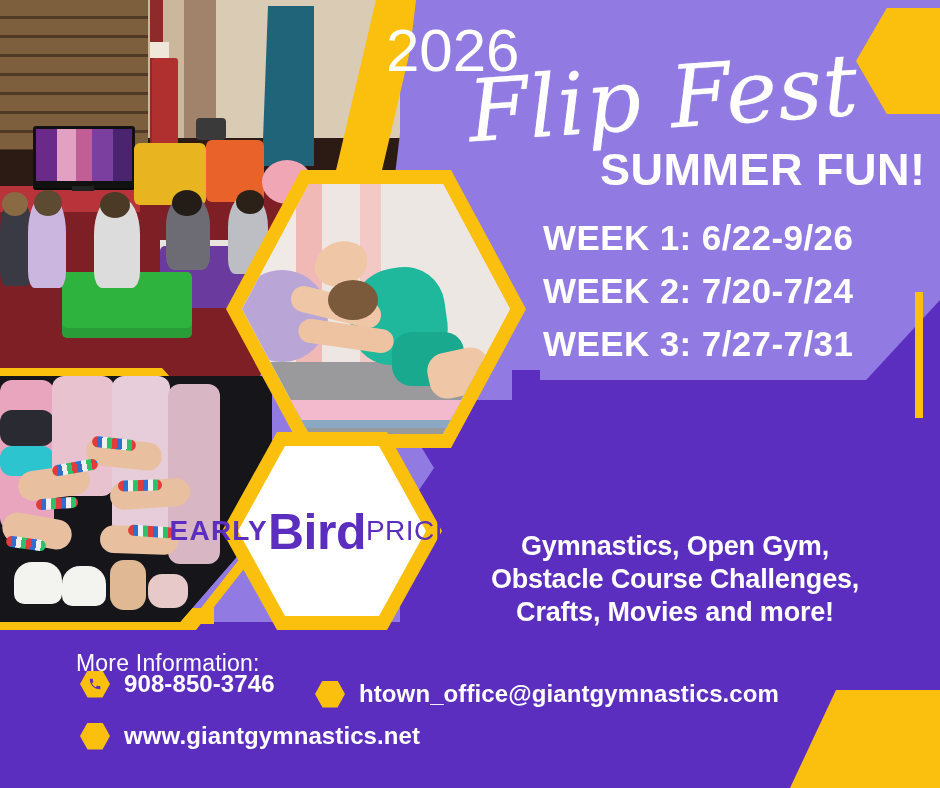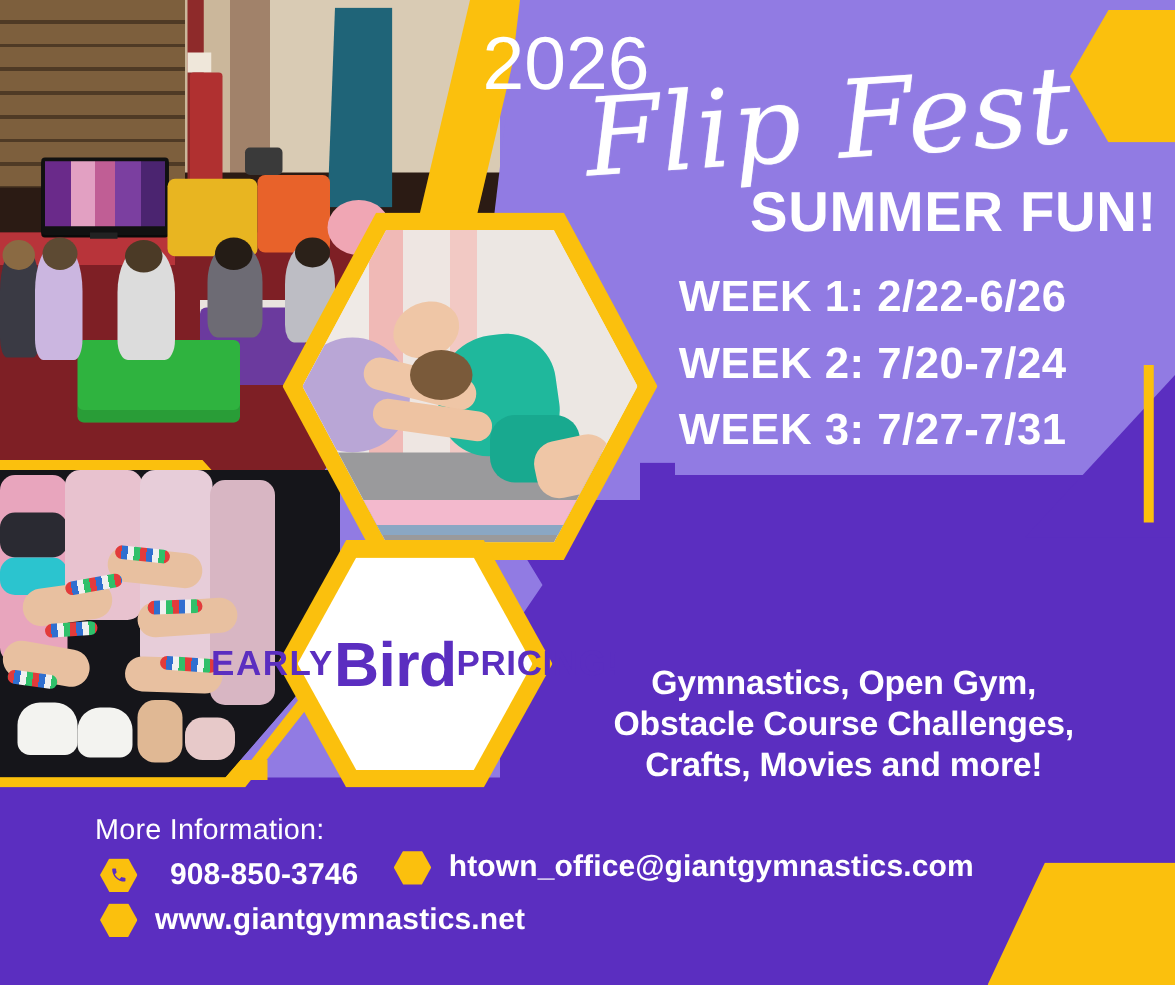--- a/index.html
+++ b/index.html
@@ -244,21 +244,21 @@
     position:absolute;left:238px;top:446px;width:188px;height:170px;background:#ffffff;
     clip-path:polygon(25% 0,75% 0,100% 50%,75% 100%,25% 100%,0 50%);
   }
   .bird-text{
     position:absolute;left:238px;top:446px;width:188px;height:170px;
     display:flex;flex-direction:row;align-items:center;justify-content:center;
     color:#5B2EC0;line-height:1;
   }
   .bird-early{font-size:28px;font-weight:600;letter-spacing:1.2px;}
   .bird-bird{font-size:50px;font-weight:bold;margin:3px 0 2px;letter-spacing:-.5px;}
-  .bird-pricing{font-size:28px;font-weight:bold;letter-spacing:.5px;}
+  .bird-pricing{font-size:28px;font-weight:normal;letter-spacing:.5px;}
 
   
   .year{
     position:absolute;left:386px;top:16px;color:#fff;font-size:60px;font-weight:normal;letter-spacing:0;
   }
   .script{
     position:absolute;left:468px;top:48px;color:#fff;font-size:86px;
     font-family:"DejaVu Serif", serif;font-style:italic;font-weight:normal;
     transform:rotate(-4deg);letter-spacing:1px;
     text-shadow:0 0 1px rgba(255,255,255,.6);
@@ -284,21 +284,21 @@
   .activities{
     position:absolute;left:440px;top:530px;width:470px;text-align:center;color:#fff;
     font-size:27px;font-weight:bold;line-height:1.23;letter-spacing:-.2px;
   }
 
   
   .more-info{
     position:absolute;left:76px;top:650px;color:#fff;font-size:23px;font-weight:normal;letter-spacing:.2px;
   }
   .contact-row{position:absolute;display:flex;align-items:center;}
-  #row-phone{left:80px;top:686px;gap:12px;}
+  #row-phone{left:80px;top:670px;}
   #row-email{left:315px;top:680px;}
   #row-web{left:80px;top:722px;}
   .hexicon{
     position:relative;width:30px;height:27px;background:#FBC00D;flex:none;
     clip-path:polygon(25% 0,75% 0,100% 50%,75% 100%,25% 100%,0 50%);
     display:flex;align-items:center;justify-content:center;
   }
   .hexicon svg{display:block;}
   .contact-text{
     color:#fff;font-size:24px;font-weight:bold;margin-left:14px;letter-spacing:.1px;white-space:nowrap;
@@ -403,21 +403,21 @@
     <div class="bird-early">EARLY</div>
     <div class="bird-bird">Bird</div>
     <div class="bird-pricing">PRICING!</div>
   </div>
 
   <div class="year">2026</div>
   <div class="script">Flip Fest</div>
   <div class="summer">SUMMER FUN!</div>
 
   <div class="weeks">
-    <div class="week-line">WEEK 1:  2/22-6/26</div>
+    <div class="week-line">WEEK 1:  6/22-9/26</div>
     <div class="week-line">WEEK 2:  7/20-7/24</div>
     <div class="week-line">WEEK 3:  7/27-7/31</div>
   </div>
 
 
   <div class="activities">
     <div>Gymnastics, Open Gym,</div>
     <div>Obstacle Course Challenges,</div>
     <div>Crafts, Movies and more!</div>
   </div>

